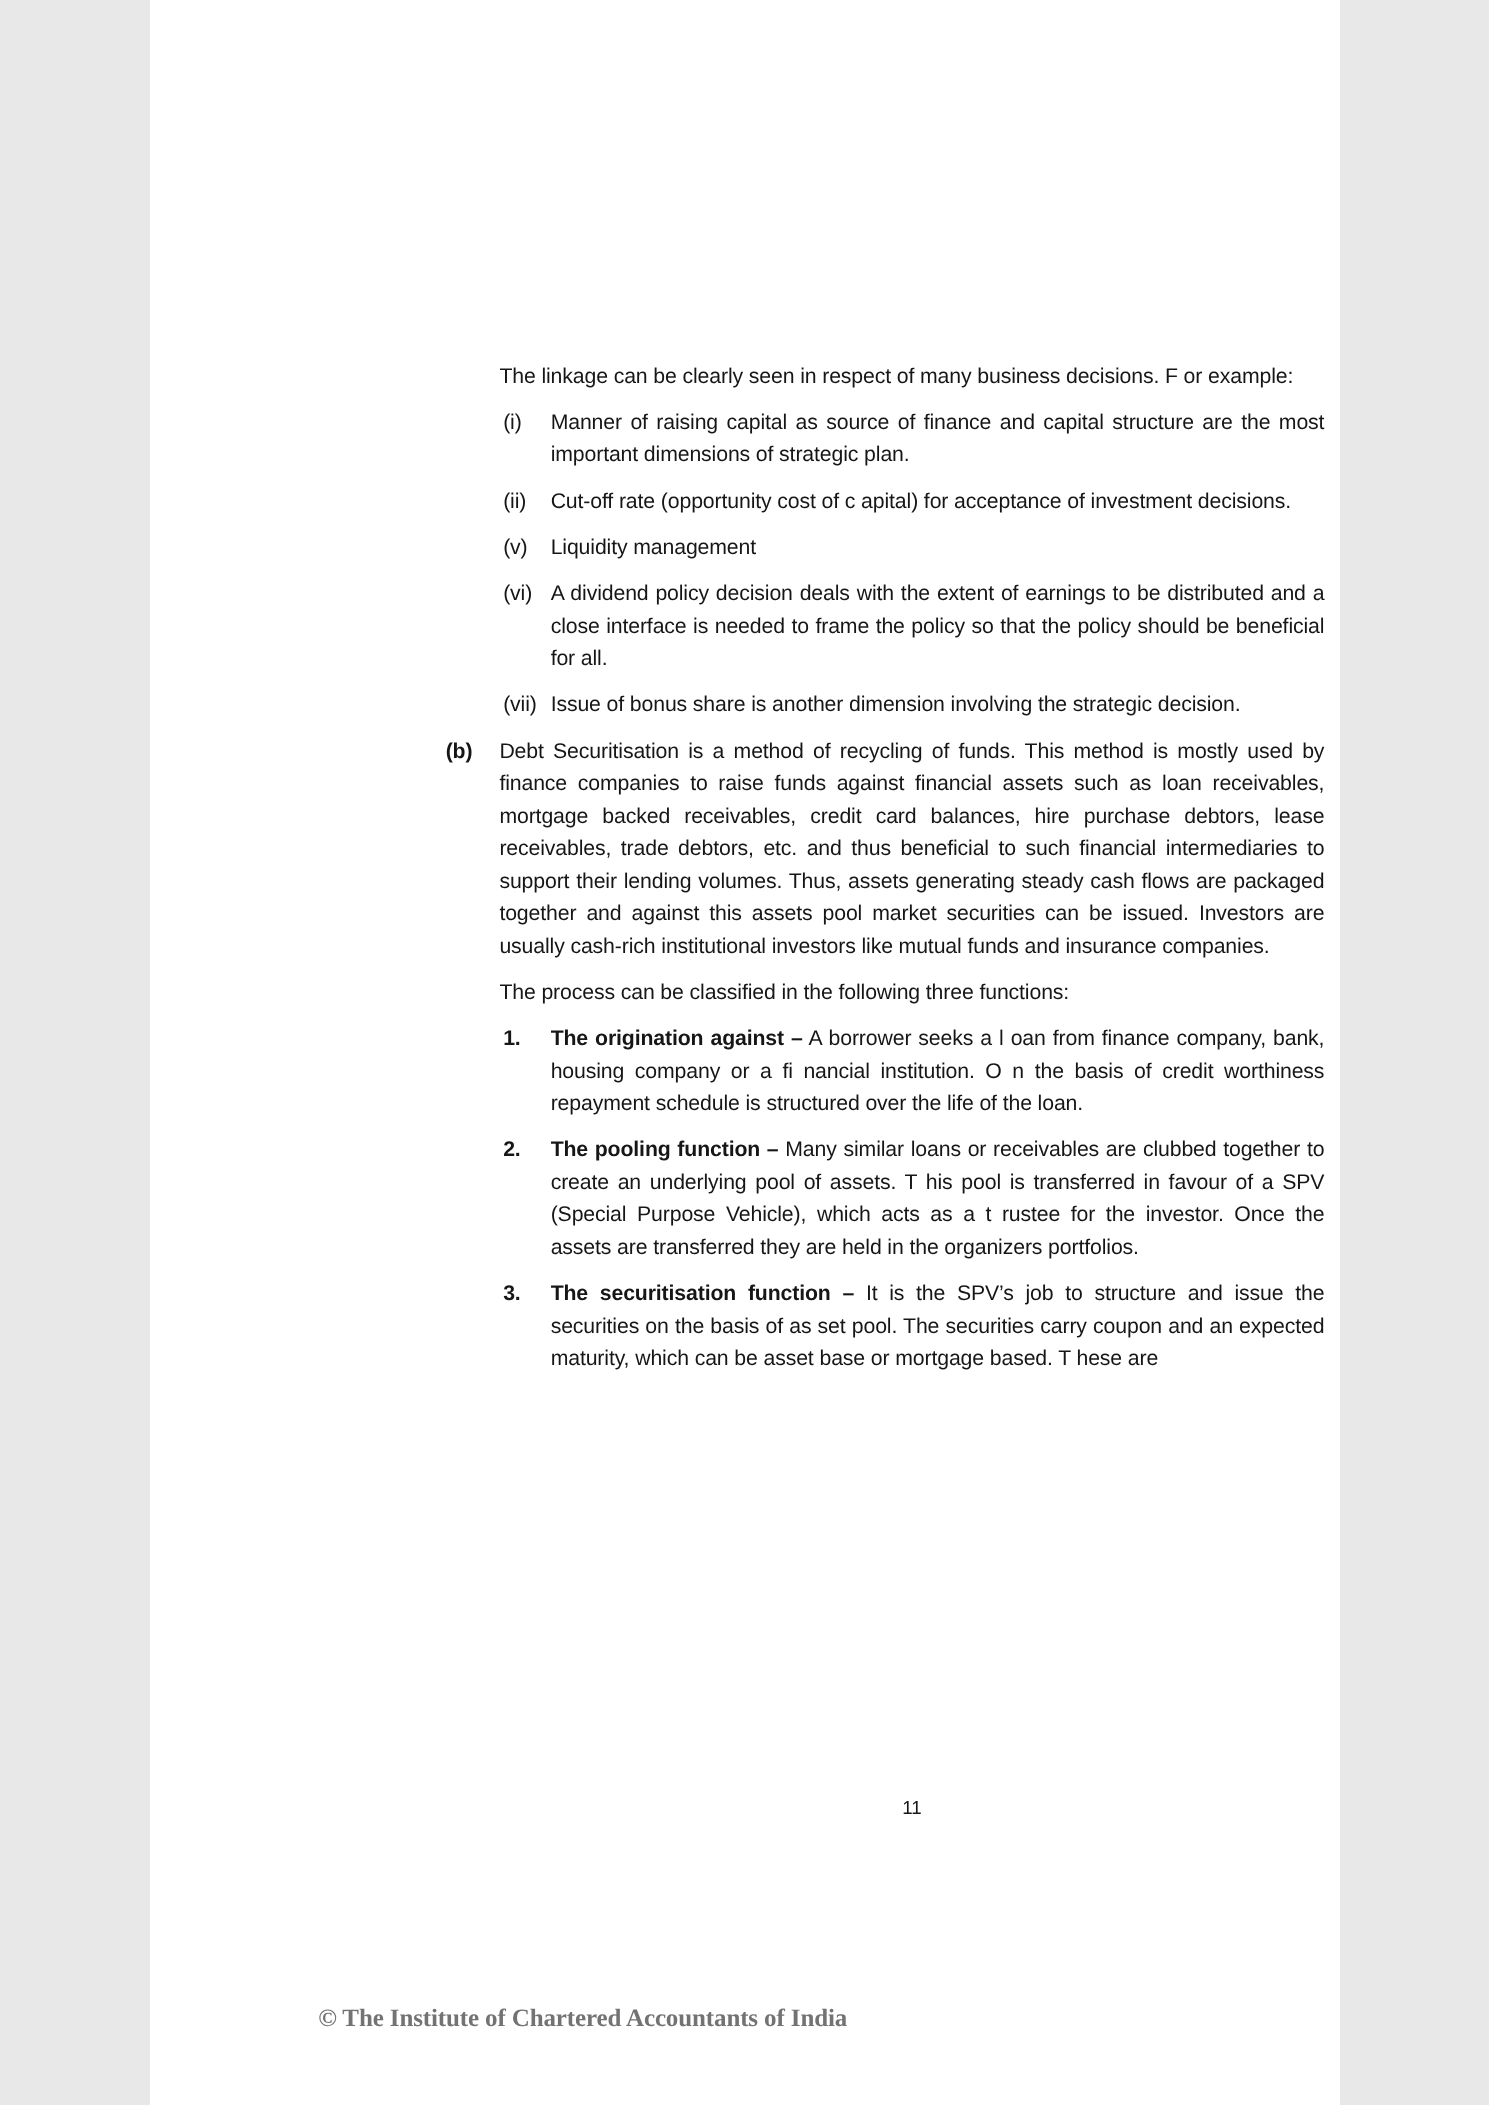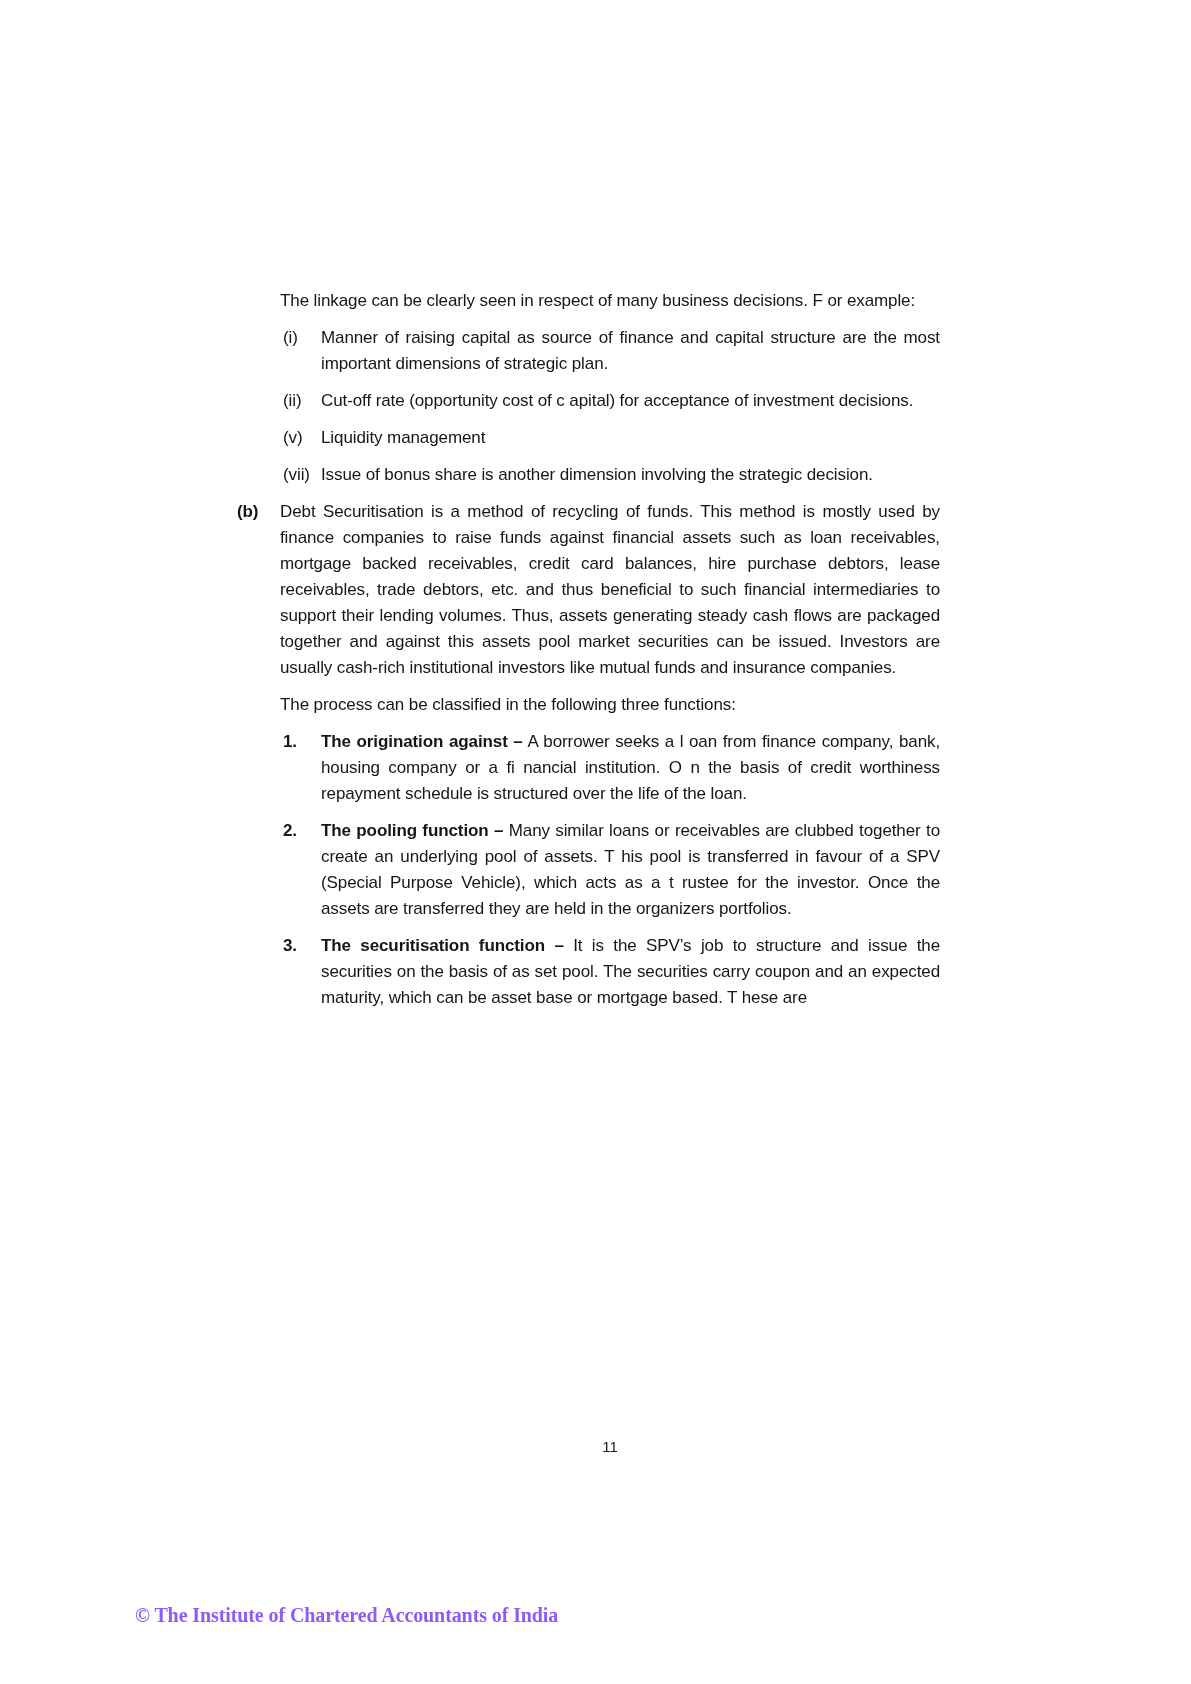--- a/index.html
+++ b/index.html
@@ -1,18 +1,18 @@
 <!DOCTYPE html>
 <html><head>
 <meta charset="utf-8">
 <style>
   html, body { margin: 0; padding: 0; background: #e8e8e8; }
   .page {
     position: relative;
-    width: 1191px;
+    width: 952px;
     height: 1684px;
     margin: 0 auto;
     background: #ffffff;
     color: #161616;
     font-family: "Liberation Sans", "DejaVu Sans", sans-serif;
     font-size: 17px;
     line-height: 26px;
     letter-spacing: -0.1px;
   }
   .text-block {
@@ -60,21 +60,21 @@
     line-height: 22px;
   }
   .footer {
     position: absolute;
     left: 135px;
     top: 1602px;
     font-family: "Liberation Serif", "DejaVu Serif", serif;
     font-weight: bold;
     font-size: 20px;
     line-height: 26px;
-    color: #8b5cf6;
+    color: #737373;
   }
 </style>
 </head>
 <body>
 
 <div class="page">
   <main class="text-block">
 
     <p class="para">The linkage can be clearly seen in respect of many business decisions. F or example:</p>
 
@@ -83,20 +83,24 @@
         <span class="li-label">(i)</span>
         <p class="li-text">Manner of raising capital as source of finance and capital structure are the most important dimensions of strategic plan.</p>
       </div>
       <div class="li">
         <span class="li-label">(ii)</span>
         <p class="li-text">Cut-off rate (opportunity cost of c apital) for acceptance of investment decisions.</p>
       </div>
       <div class="li">
         <span class="li-label">(v)</span>
         <p class="li-text">Liquidity management</p>
+      </div>
+      <div class="li">
+        <span class="li-label">(vi)</span>
+        <p class="li-text">A dividend policy decision deals with the extent of earnings to be distributed and a close interface is needed to frame the policy so that the policy should be beneficial for all.</p>
       </div>
       <div class="li">
         <span class="li-label">(vii)</span>
         <p class="li-text">Issue of bonus share is another dimension involving the strategic decision.</p>
       </div>
     </div>
 
 
     <div class="part-b">
       <span class="b-label">(b)</span>

